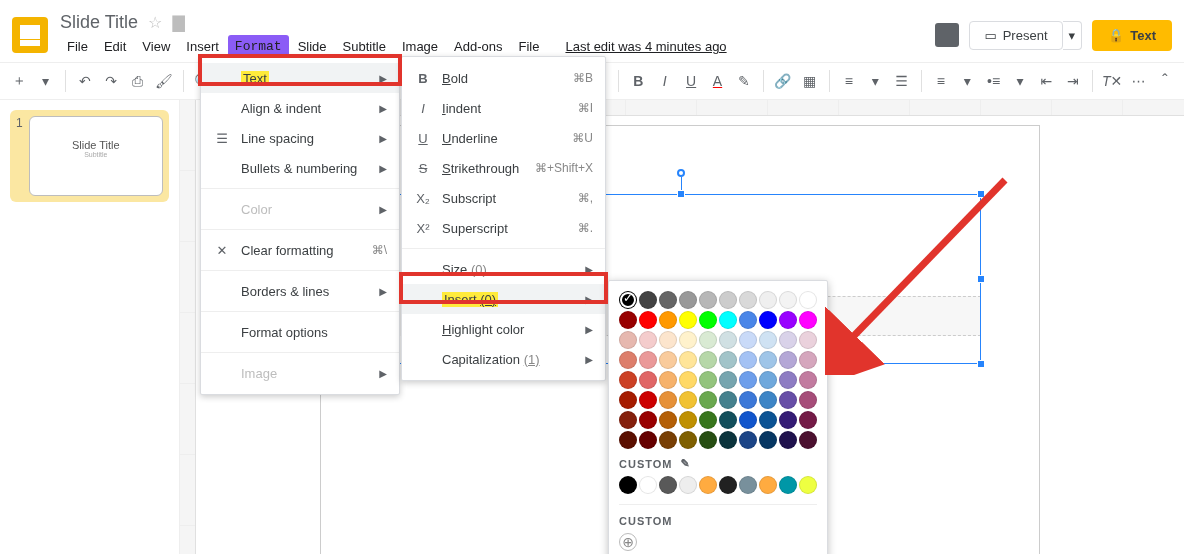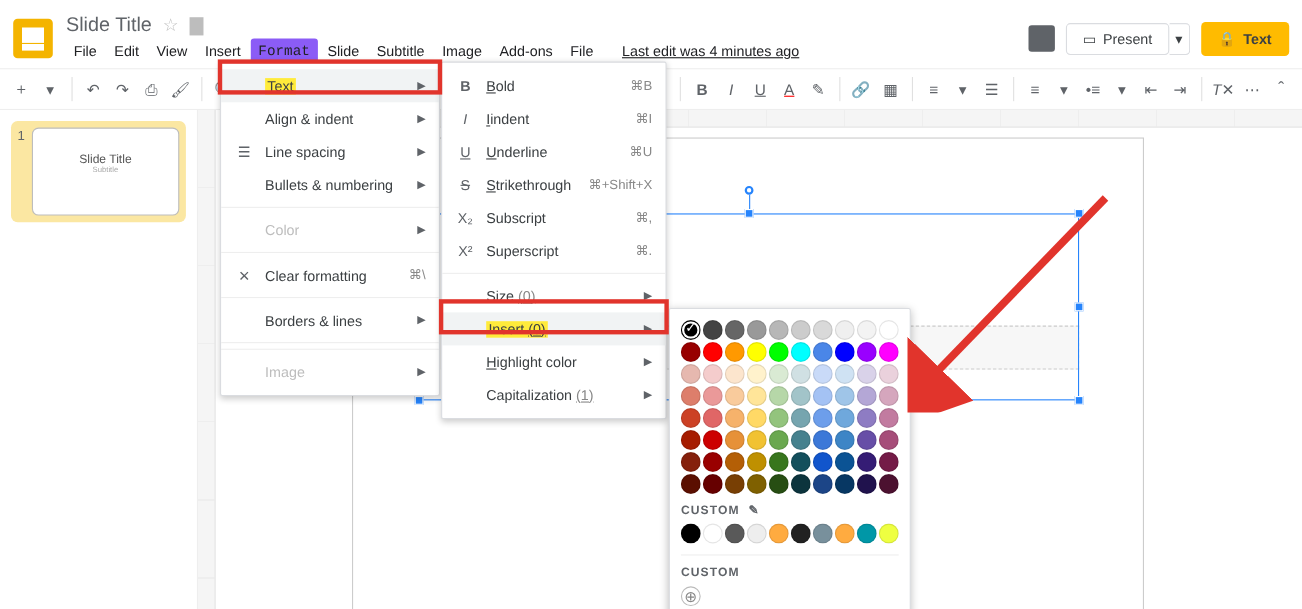--- a/index.html
+++ b/index.html
@@ -486,20 +486,24 @@
     <span class="mi-label">Clear formatting</span>
     <span class="mi-shortcut">⌘\</span>
   </div>
   <div class="menu-sep"></div>
   <div class="menu-item">
     <span class="mi-icon"></span>
     <span class="mi-label">Borders &amp; lines</span>
     <span class="mi-arrow">▶</span>
   </div>
   <div class="menu-sep"></div>
+  <div class="menu-item">
+    <span class="mi-icon"></span>
+    <span class="mi-label">Format options</span>
+  </div>
   <div class="menu-sep"></div>
   <div class="menu-item disabled">
     <span class="mi-icon"></span>
     <span class="mi-label">Image</span>
     <span class="mi-arrow">▶</span>
   </div>
 </div>
 
 <div class="menu" id="text-menu" style="left:401px; top:56px; width:205px;">
   <div class="menu-item">

